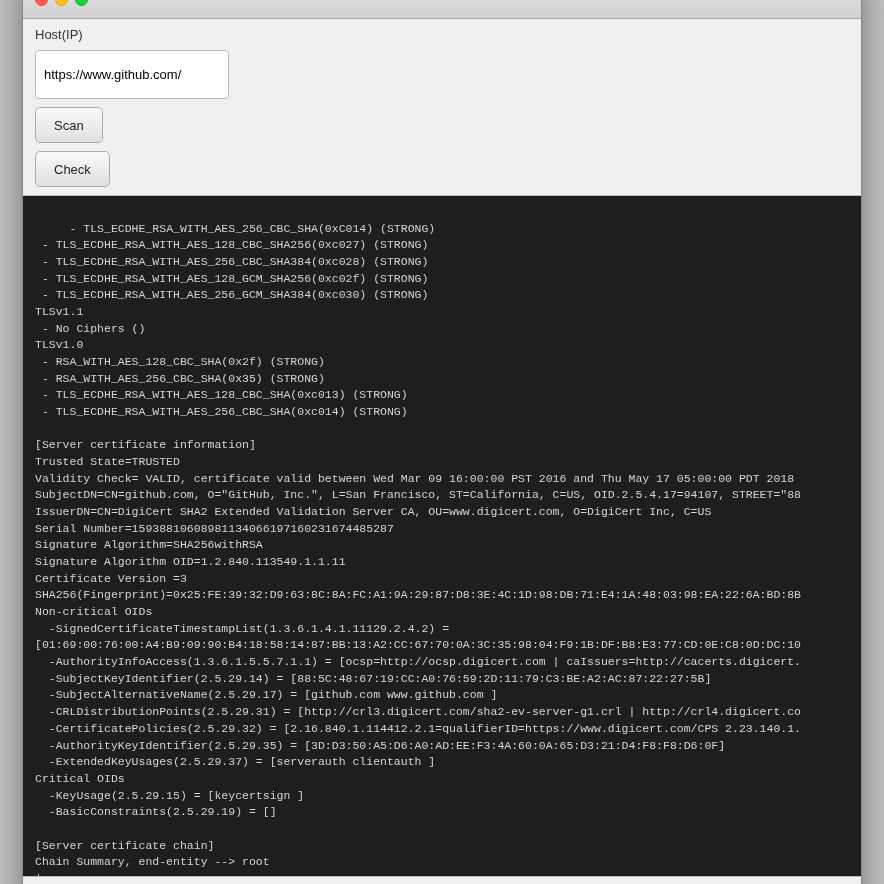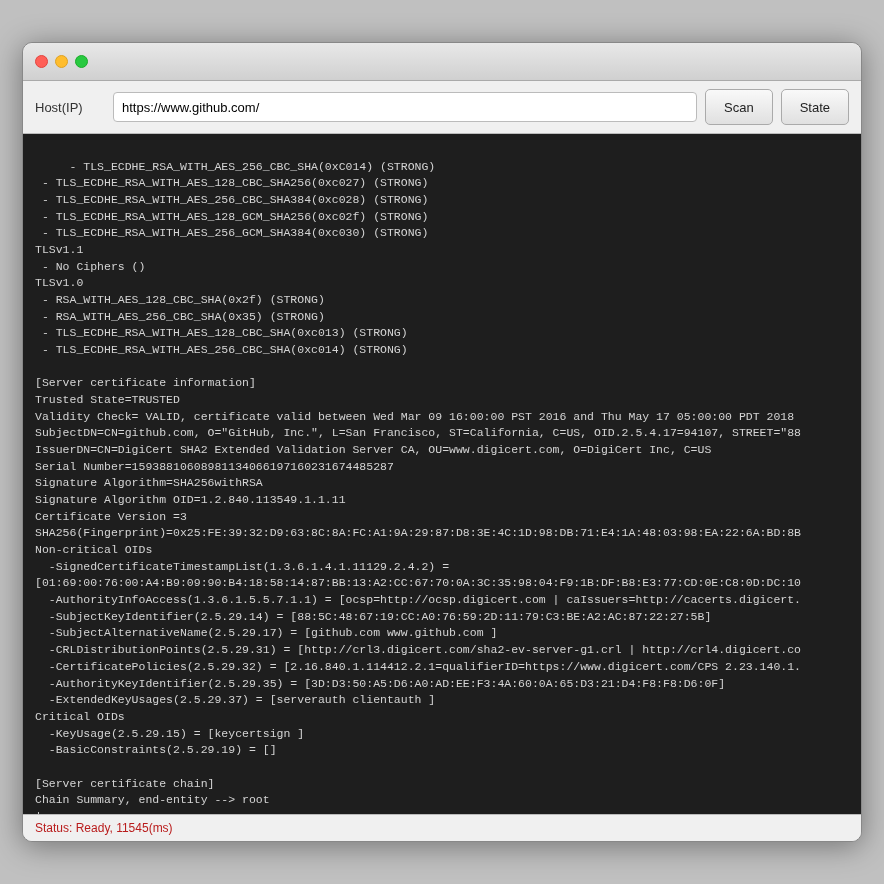--- a/index.html
+++ b/index.html
@@ -46,37 +46,38 @@
 
     .tl-close { background: #ff5f57; border: 1px solid #e0443e; }
     .tl-min   { background: #ffbd2e; border: 1px solid #dea123; }
     .tl-max   { background: #28c940; border: 1px solid #1aab29; }
 
     .toolbar {
       background: #f0f0f0;
       border-bottom: 1px solid #bbb;
       padding: 8px 12px;
       display: flex;
-      align-items: center;
+      align-items: flex-start;
       gap: 8px;
+      flex-direction: column;
     }
 
     .toolbar-label {
       font-size: 13px;
       color: #333;
       font-weight: 500;
       min-width: 70px;
     }
 
     .toolbar-input {
       flex: 1;
       height: 30px;
       border: 1px solid #bbb;
       border-radius: 4px;
-      padding: 10px 8px;
+      padding: 16px 8px;
       font-size: 13px;
       background: white;
       outline: none;
     }
 
     .toolbar-btn {
       height: 36px;
       padding: 0 18px;
       border: 1px solid #aaa;
       border-radius: 5px;
@@ -131,21 +132,21 @@
       <div class="traffic-light tl-close"></div>
       <div class="traffic-light tl-min"></div>
       <div class="traffic-light tl-max"></div>
     </div>
   </div>
 
   <div class="toolbar">
     <span class="toolbar-label">Host(IP)</span>
     <input class="toolbar-input" value="https://www.github.com/" placeholder="Enter hostname or IP" style="">
     <button class="toolbar-btn">Scan</button>
-    <button class="toolbar-btn">State</button>
+    <button class="toolbar-btn">Check</button>
   </div>
 
   <div class="content-area">
     <span> - TLS_ECDHE_RSA_WITH_AES_256_CBC_SHA(0xC014) (STRONG)
  - TLS_ECDHE_RSA_WITH_AES_128_CBC_SHA256(0xc027) (STRONG)
  - TLS_ECDHE_RSA_WITH_AES_256_CBC_SHA384(0xc028) (STRONG)
  - TLS_ECDHE_RSA_WITH_AES_128_GCM_SHA256(0xc02f) (STRONG)
  - TLS_ECDHE_RSA_WITH_AES_256_GCM_SHA384(0xc030) (STRONG)
 TLSv1.1
  - No Ciphers ()

